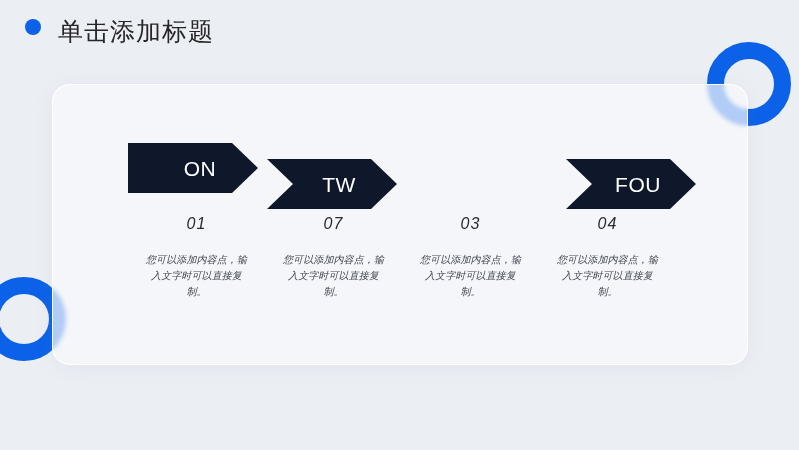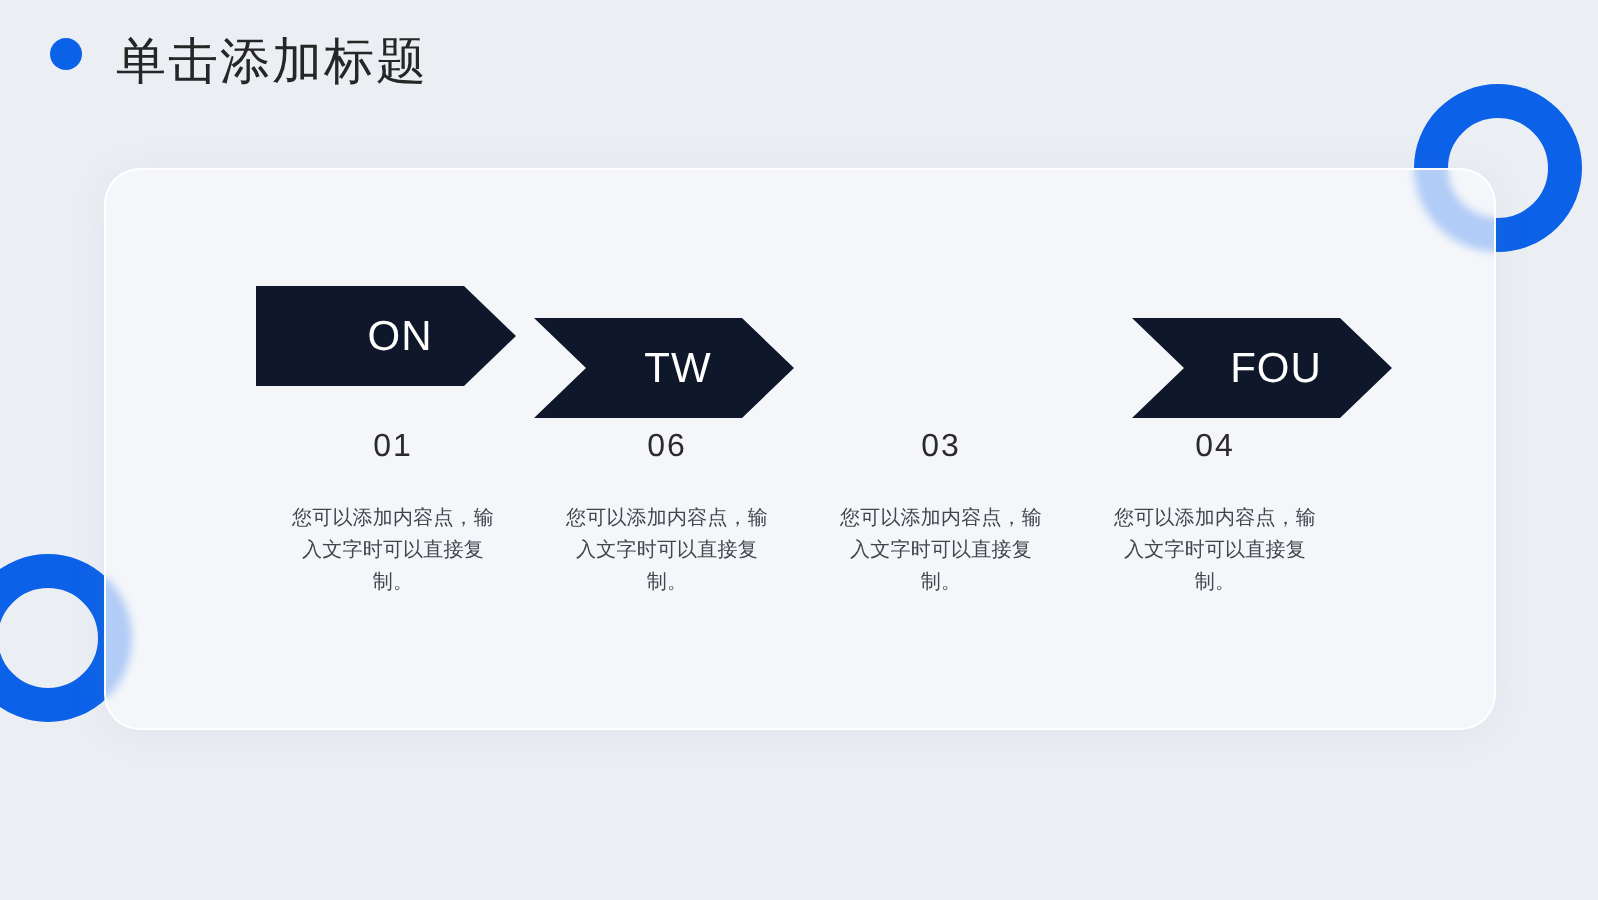--- a/index.html
+++ b/index.html
@@ -125,20 +125,21 @@
     pointer-events: none;
   }
 
   
   .columns {
     position: absolute;
     left: 128px;
     top: 216px;
     width: 548px;
     display: flex;
+    font-style: italic;
   }
   .column {
     width: 139px;
     display: flex;
     flex-direction: column;
     align-items: center;
   }
   .col-number {
     font-size: 16px;
     color: #2b2b2b;
@@ -181,21 +182,21 @@
       <span class="arrow-label">FOU</span>
     </div>
   </div>
 
   <div class="columns">
     <div class="column">
       <div class="col-number">01</div>
       <div class="col-body">您可以添加内容点，输入文字时可以直接复制。</div>
     </div>
     <div class="column">
-      <div class="col-number">06</div>
+      <div class="col-number">07</div>
       <div class="col-body">您可以添加内容点，输入文字时可以直接复制。</div>
     </div>
     <div class="column">
       <div class="col-number">03</div>
       <div class="col-body">您可以添加内容点，输入文字时可以直接复制。</div>
     </div>
     <div class="column">
       <div class="col-number">04</div>
       <div class="col-body">您可以添加内容点，输入文字时可以直接复制。</div>
     </div>

